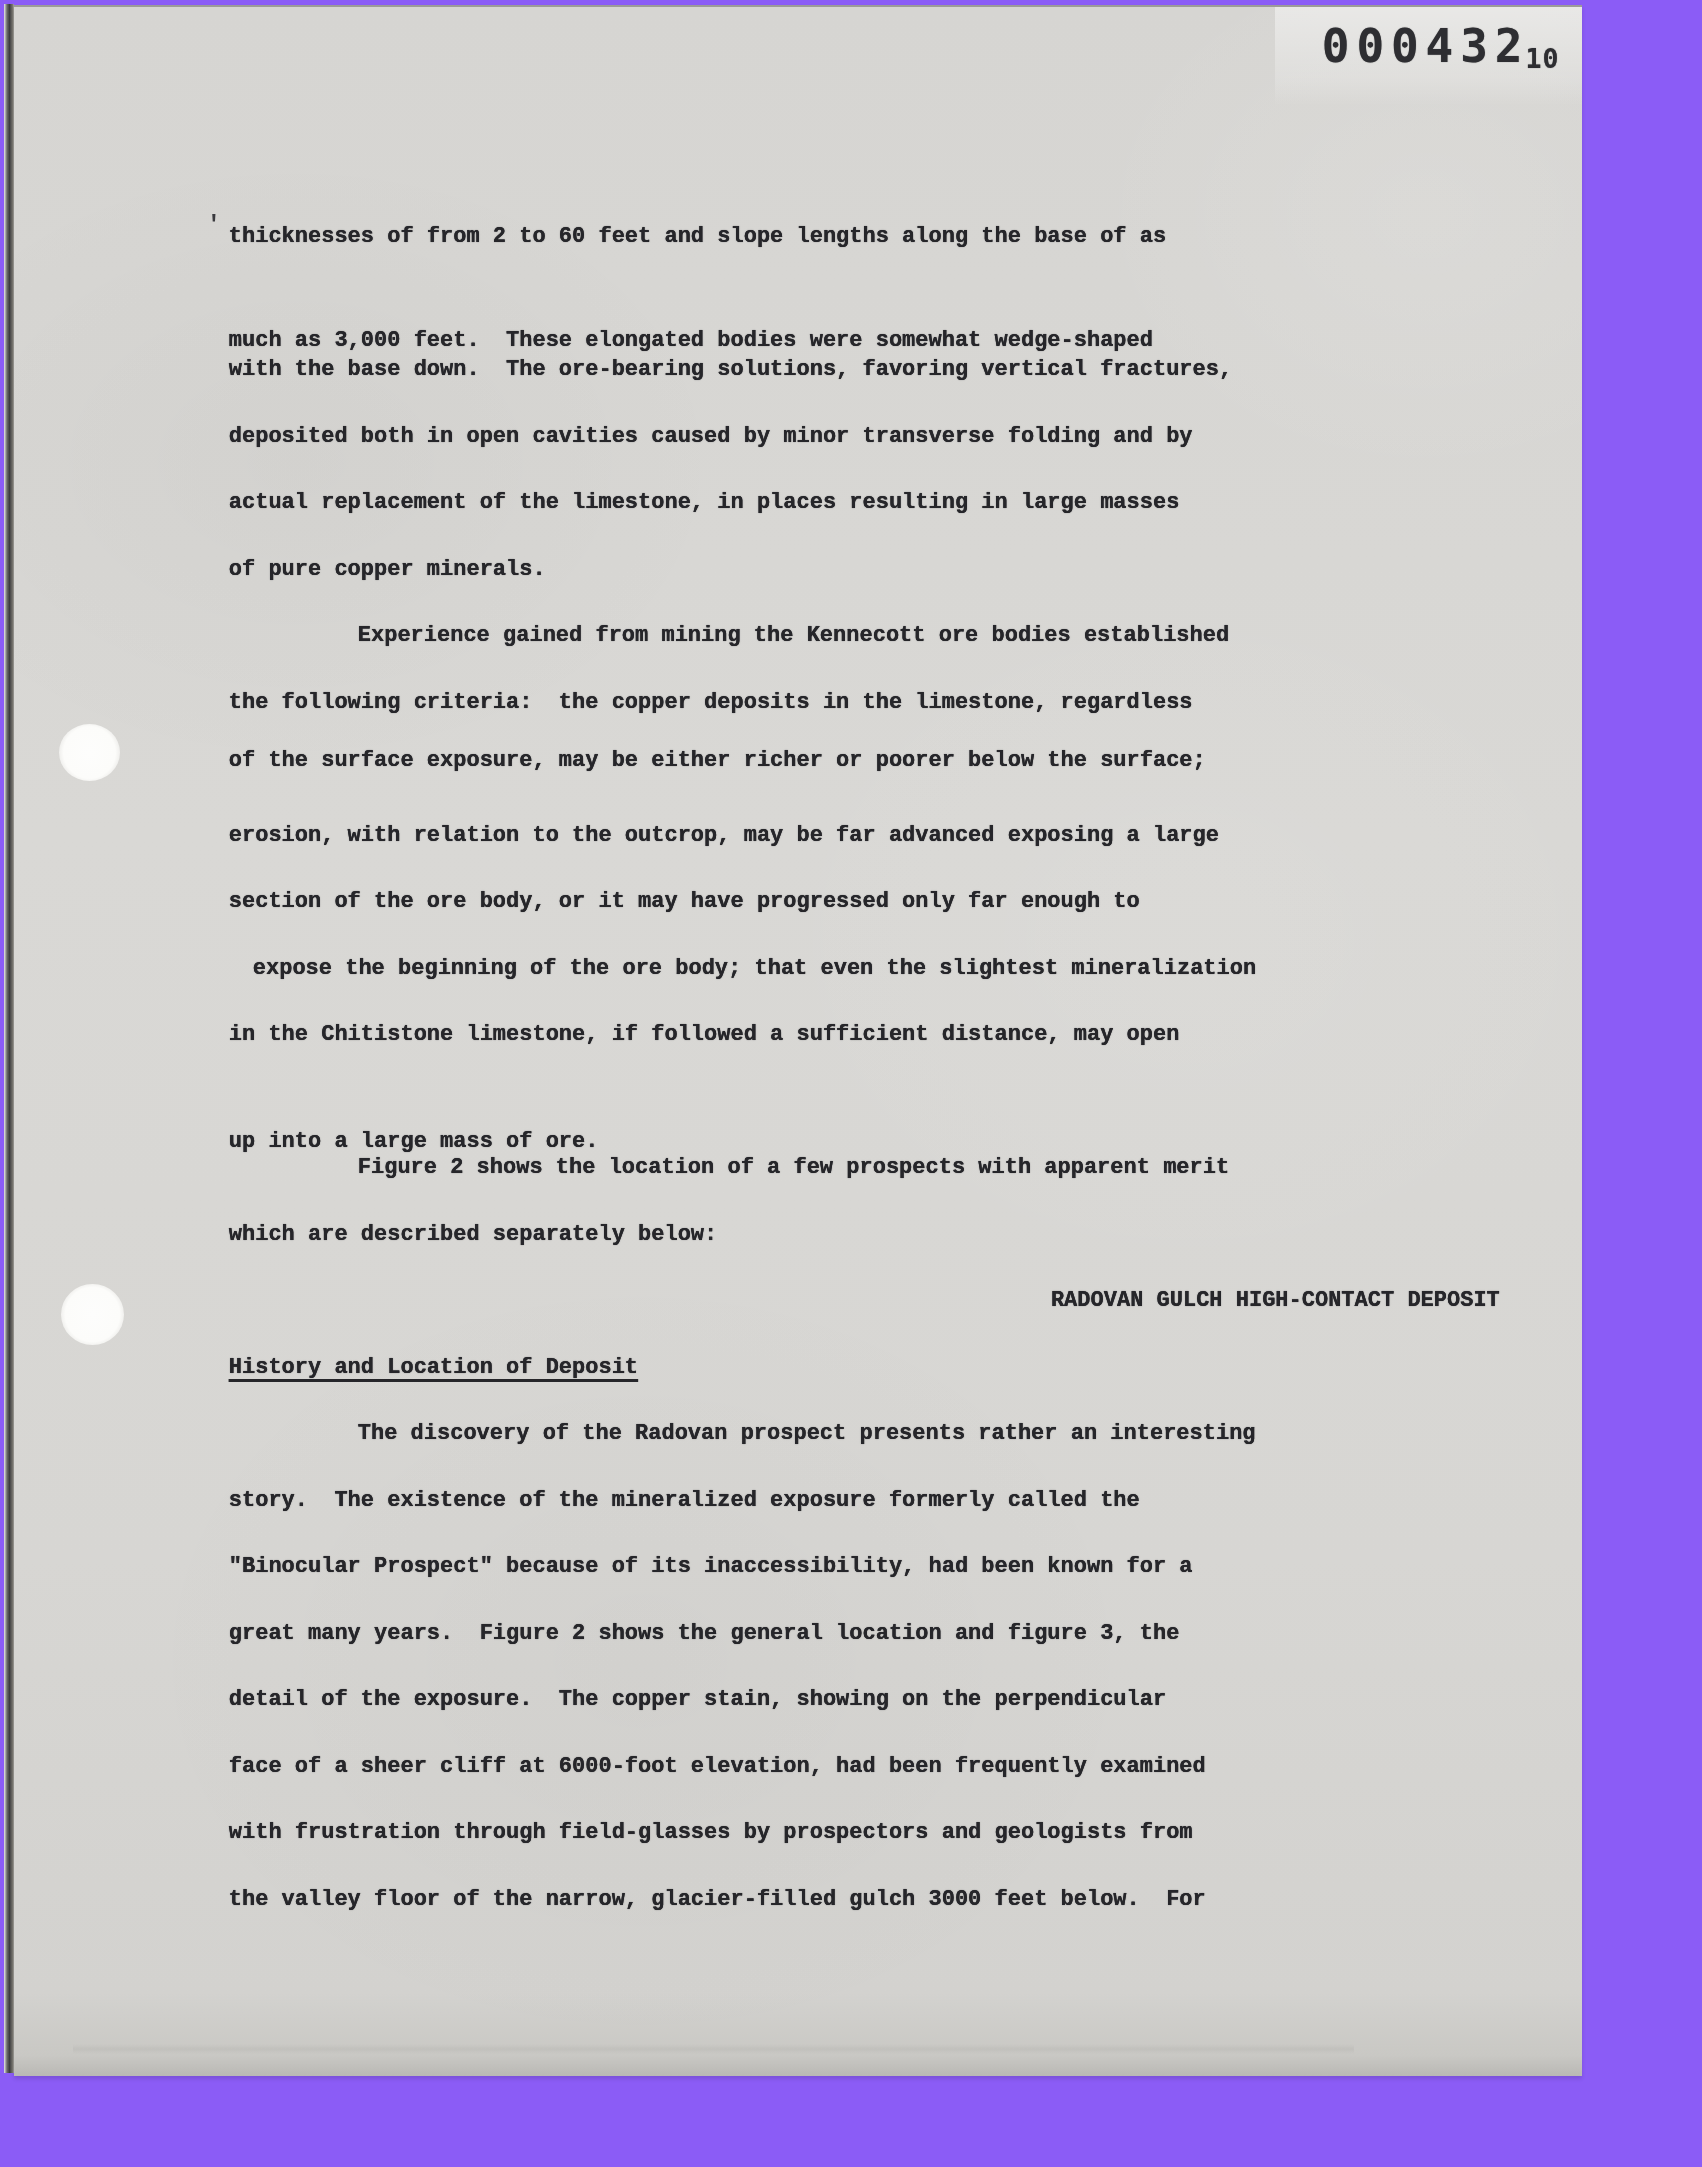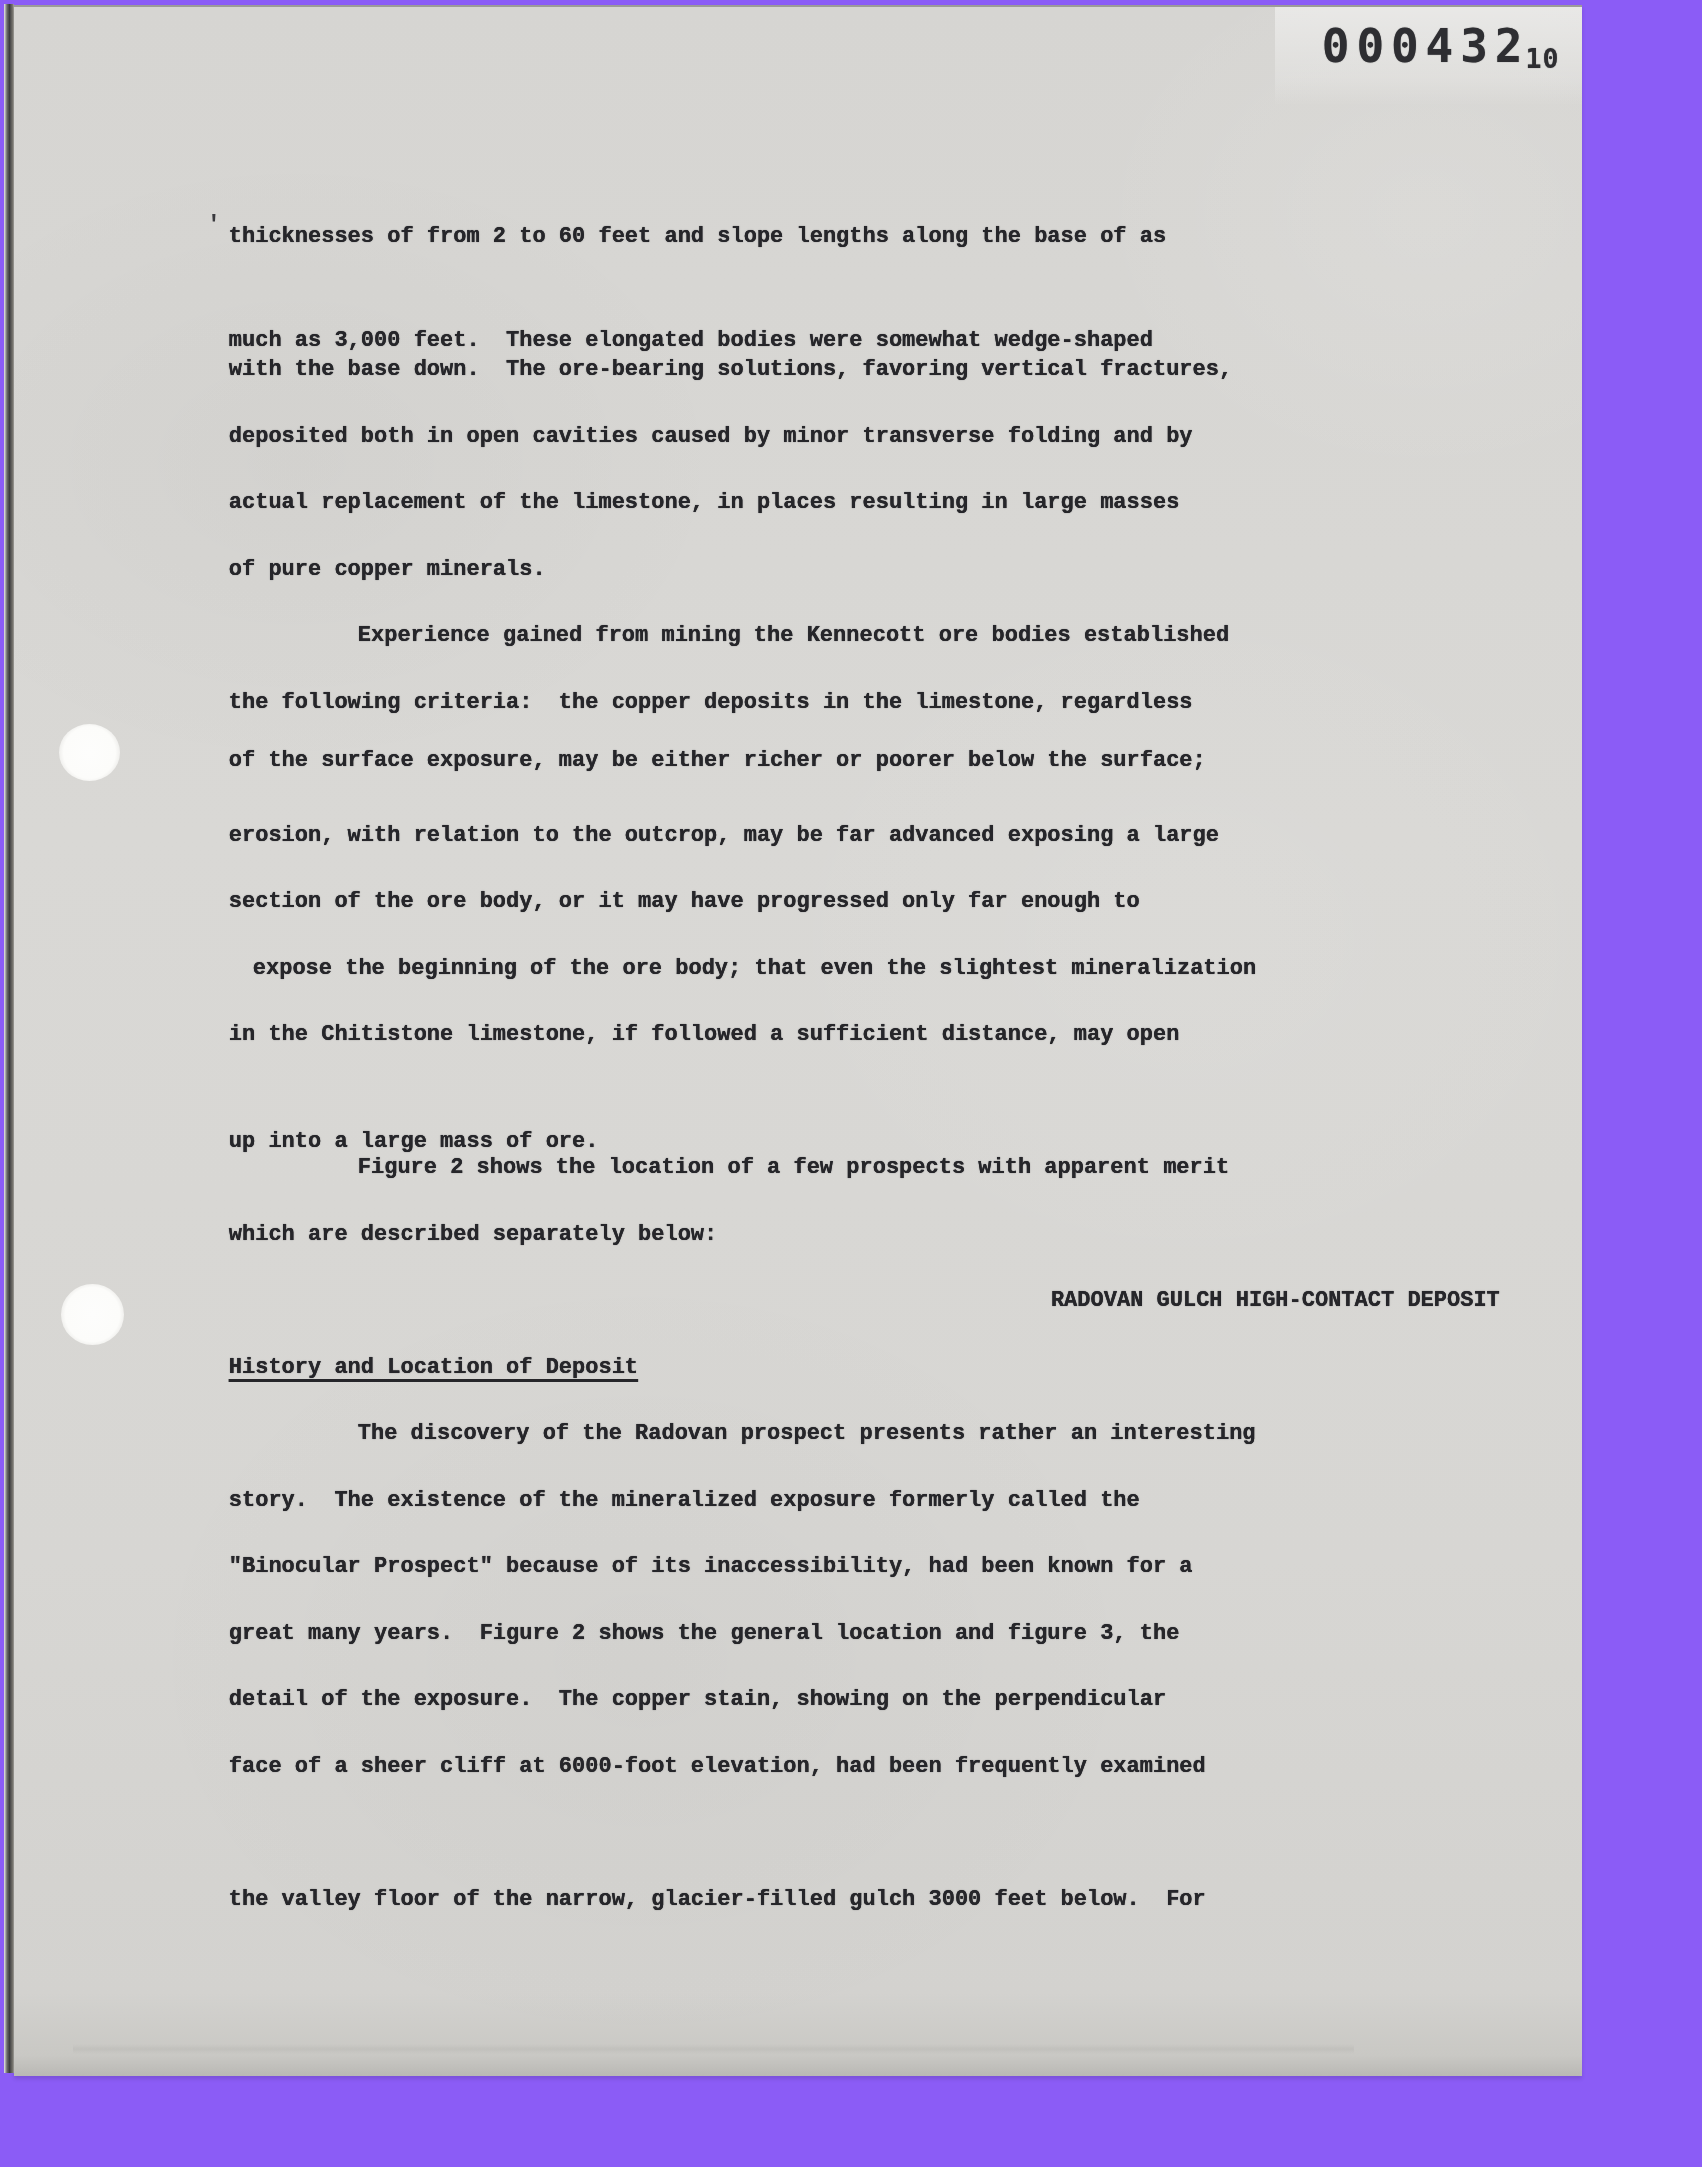--- a/index.html
+++ b/index.html
@@ -157,17 +157,18 @@
         <div class="tl indent" style="top: 1144px;">Figure 2 shows the location of a few prospects with apparent merit</div>
         <div class="tl" style="top: 1211px;">which are described separately below:</div>
         <div class="tl center" style="top: 1277px;">RADOVAN GULCH HIGH-CONTACT DEPOSIT</div>
         <div class="tl underline" style="top: 1344px;">History and Location of Deposit</div>
         <div class="tl indent" style="top: 1410px;">The discovery of the Radovan prospect presents rather an interesting</div>
         <div class="tl" style="top: 1477px;">story.  The existence of the mineralized exposure formerly called the</div>
         <div class="tl" style="top: 1543px;">"Binocular Prospect" because of its inaccessibility, had been known for a</div>
         <div class="tl" style="top: 1610px;">great many years.  Figure 2 shows the general location and figure 3, the</div>
         <div class="tl" style="top: 1676px;">detail of the exposure.  The copper stain, showing on the perpendicular</div>
         <div class="tl" style="top: 1743px;">face of a sheer cliff at 6000-foot elevation, had been frequently examined</div>
+        <div class="tl" style="top: 1809px;">with frustration through field-glasses by prospectors and geologists from</div>
         <div class="tl" style="top: 1876px;">the valley floor of the narrow, glacier-filled gulch 3000 feet below.  For</div>
       </div>
   </div>
 </div>
 
 
 </body></html>

